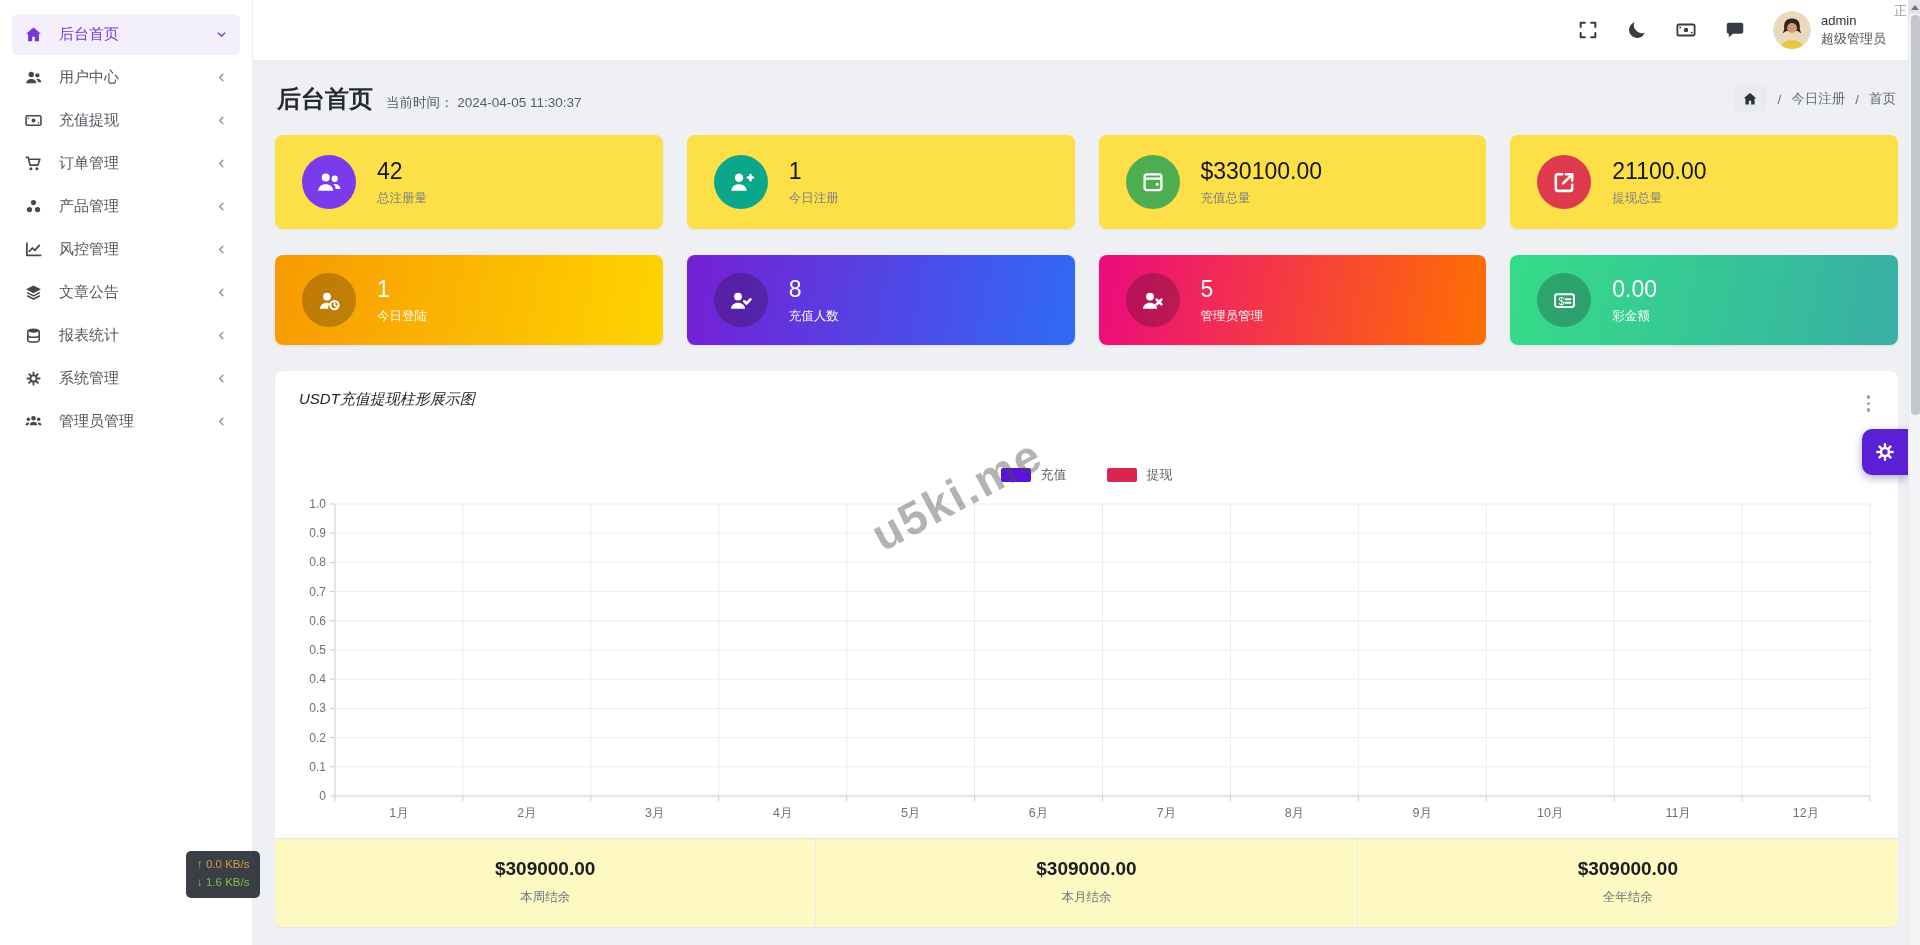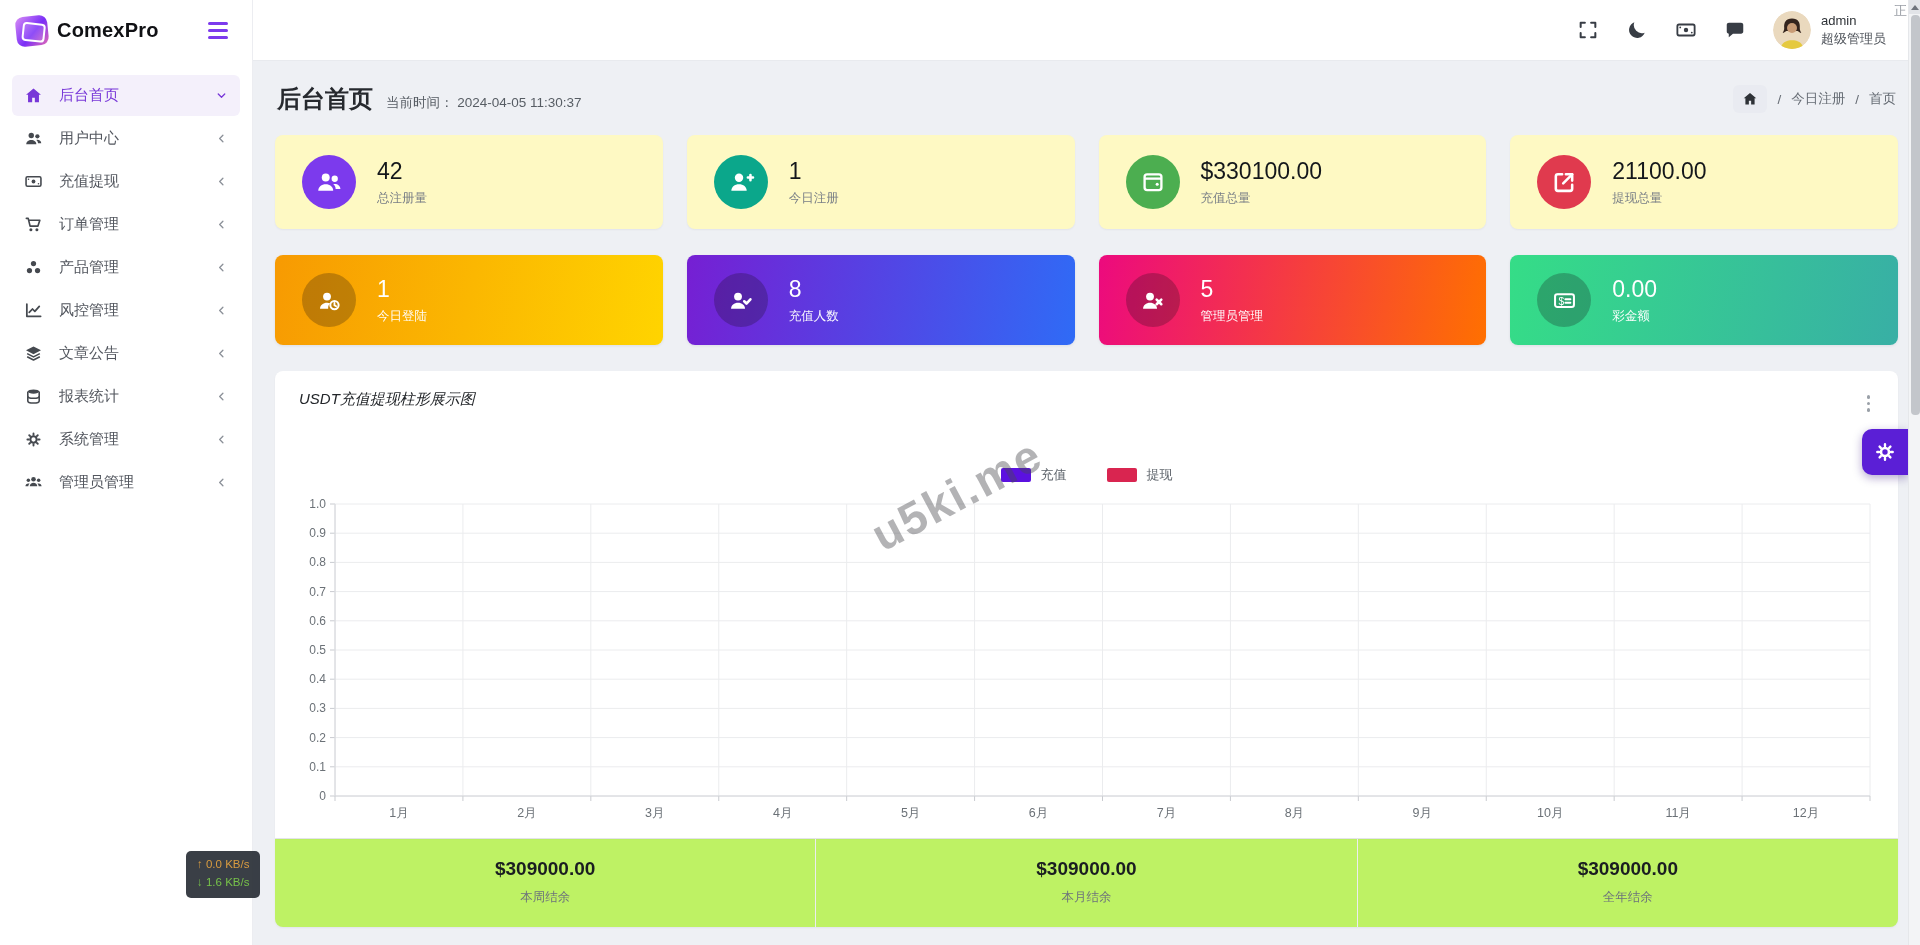--- a/index.html
+++ b/index.html
@@ -41,21 +41,21 @@
   .page-head { display:flex; align-items:center; justify-content:space-between; margin:6px 2px 20px; }
   .title-wrap { display:flex; align-items:baseline; gap:13px; }
   .page-title { font-size:24px; font-weight:600; color:#26292e; }
   .page-time { font-size:13.5px; color:#575d64; }
   .breadcrumb { display:flex; align-items:center; gap:10px; font-size:13.5px; color:#666c74; }
   .bc-home { width:34px; height:28px; border-radius:6px; background:#e9ebf1; color:#2e3237; display:flex; align-items:center; justify-content:center; cursor:pointer; }
   .bc-home svg { width:16px; height:16px; }
   .bc-link { cursor:pointer; }
 
   .cards-row { display:flex; gap:24px; margin-bottom:26px; }
-  .stat-card { flex:1; background:#fef9c3; height:94px; border-radius:8px; display:flex; align-items:center; gap:21px; padding:0 27px; box-shadow:0 1px 2px rgba(25,28,50,.05); }
+  .stat-card { flex:1; background:#fde047; height:94px; border-radius:8px; display:flex; align-items:center; gap:21px; padding:0 27px; box-shadow:0 1px 2px rgba(25,28,50,.05); }
   .stat-icon { width:54px; height:54px; border-radius:50%; color:#fff; display:flex; align-items:center; justify-content:center; flex-shrink:0; }
   .stat-icon svg { width:28px; height:28px; }
   .stat-value { font-size:23px; color:#14171b; }
   .stat-label { font-size:12.5px; color:#787e86; margin-top:5px; }
 
   .grad-card { flex:1; height:90px; border-radius:8px; display:flex; align-items:center; gap:21px; padding:0 27px; color:#fff; box-shadow:0 1px 3px rgba(25,28,50,.08); }
   .grad-icon { width:54px; height:54px; border-radius:50%; background:rgba(20,10,20,.25); display:flex; align-items:center; justify-content:center; flex-shrink:0; }
   .grad-icon svg { width:27px; height:27px; }
   .grad-value { font-size:23px; }
   .grad-label { font-size:12.5px; margin-top:5px; opacity:.96; }
@@ -67,21 +67,21 @@
   .kebab { position:absolute; right:24px; top:22px; display:flex; flex-direction:column; gap:3px; cursor:pointer; padding:2px 4px; }
   .kebab i { width:3.5px; height:3.5px; border-radius:50%; background:#9aa0a8; }
   .legend-row { display:flex; justify-content:center; align-items:center; gap:40px; margin:57px 0 14px; }
   .legend-item { display:flex; align-items:center; gap:10px; cursor:pointer; }
   .legend-swatch { width:30px; height:14px; border-radius:2px; }
   .legend-label { font-size:13px; color:#5d636a; }
   .chart-wrap { margin:0 26px; height:326px; position:relative; }
   .watermark { position:absolute; left:600px; top:140px; font-size:46px; font-weight:bold; color:rgba(75,75,78,.42); transform:rotate(-28deg); transform-origin:left center; letter-spacing:2px; pointer-events:none; white-space:nowrap; }
   .panel-pad-bottom { height:14px; }
 
-  .summary-row { display:flex; background:#bef264; border-top:1px solid #ececf0; border-radius:0 0 8px 8px; margin-bottom:26px; box-shadow:0 1px 2px rgba(25,28,50,.05); }
+  .summary-row { display:flex; background:#fef9c3; border-top:1px solid #ececf0; border-radius:0 0 8px 8px; margin-bottom:26px; box-shadow:0 1px 2px rgba(25,28,50,.05); }
   .summary-cell { flex:1; text-align:center; padding:19px 0 21px; }
   .summary-cell + .summary-cell { border-left:1px solid #ececf0; }
   .summary-value { font-size:19px; font-weight:600; color:#1a1d21; }
   .summary-label { font-size:12.5px; color:#6d737b; margin-top:9px; }
 
   
   .net-speed { position:fixed; left:186px; top:851px; background:rgba(43,48,56,.93); border-radius:5px; padding:5px 11px 6px; font-size:11.5px; line-height:1.55; z-index:40; }
   .net-up { color:#d99c40; white-space:nowrap; }
   .net-down { color:#77c24a; white-space:nowrap; }
   .gear-fab { position:fixed; right:12px; top:429px; width:46px; height:46px; background:#5b1fd6; border-radius:10px 0 0 10px; color:#fff; display:flex; align-items:center; justify-content:center; cursor:pointer; box-shadow:0 3px 10px rgba(40,10,120,.35); z-index:50; }
@@ -92,31 +92,20 @@
   .scroll-up::after { content:""; border-left:4px solid transparent; border-right:4px solid transparent; border-bottom:5px solid #6f747c; }
   .scroll-thumb { position:absolute; top:15px; left:1.5px; width:9px; height:400px; border-radius:4px; background:#c3c6cb; cursor:pointer; }
   .clipped-text { position:fixed; right:13px; top:2px; font-size:13px; color:#9a9fa6; z-index:55; }
 </style>
 </head>
 <body>
 
 <div class="layout">
 
   <aside class="sidebar">
-    <div class="logo-row">
-      <div class="logo">
-        <span class="logo-mark"></span>
-        <span class="logo-text">ComexPro</span>
-      </div>
-      <div class="hamburger">
-          <i></i>
-          <i></i>
-          <i></i>
-        </div>
-    </div>
     <nav class="menu">
         <div class="menu-item active">
           <span class="mi-icon">
             <svg xmlns="http://www.w3.org/2000/svg" viewBox="0 0 24 24" fill="currentColor">
               <path d="M12 3.1 2.6 11h2.5v9.4h5.2v-5.7h3.4v5.7h5.2V11h2.5z"></path>
             </svg>
           </span>
           <span class="mi-label">后台首页</span>
           <span class="chev">
             <svg xmlns="http://www.w3.org/2000/svg" viewBox="0 0 24 24" fill="currentColor">

